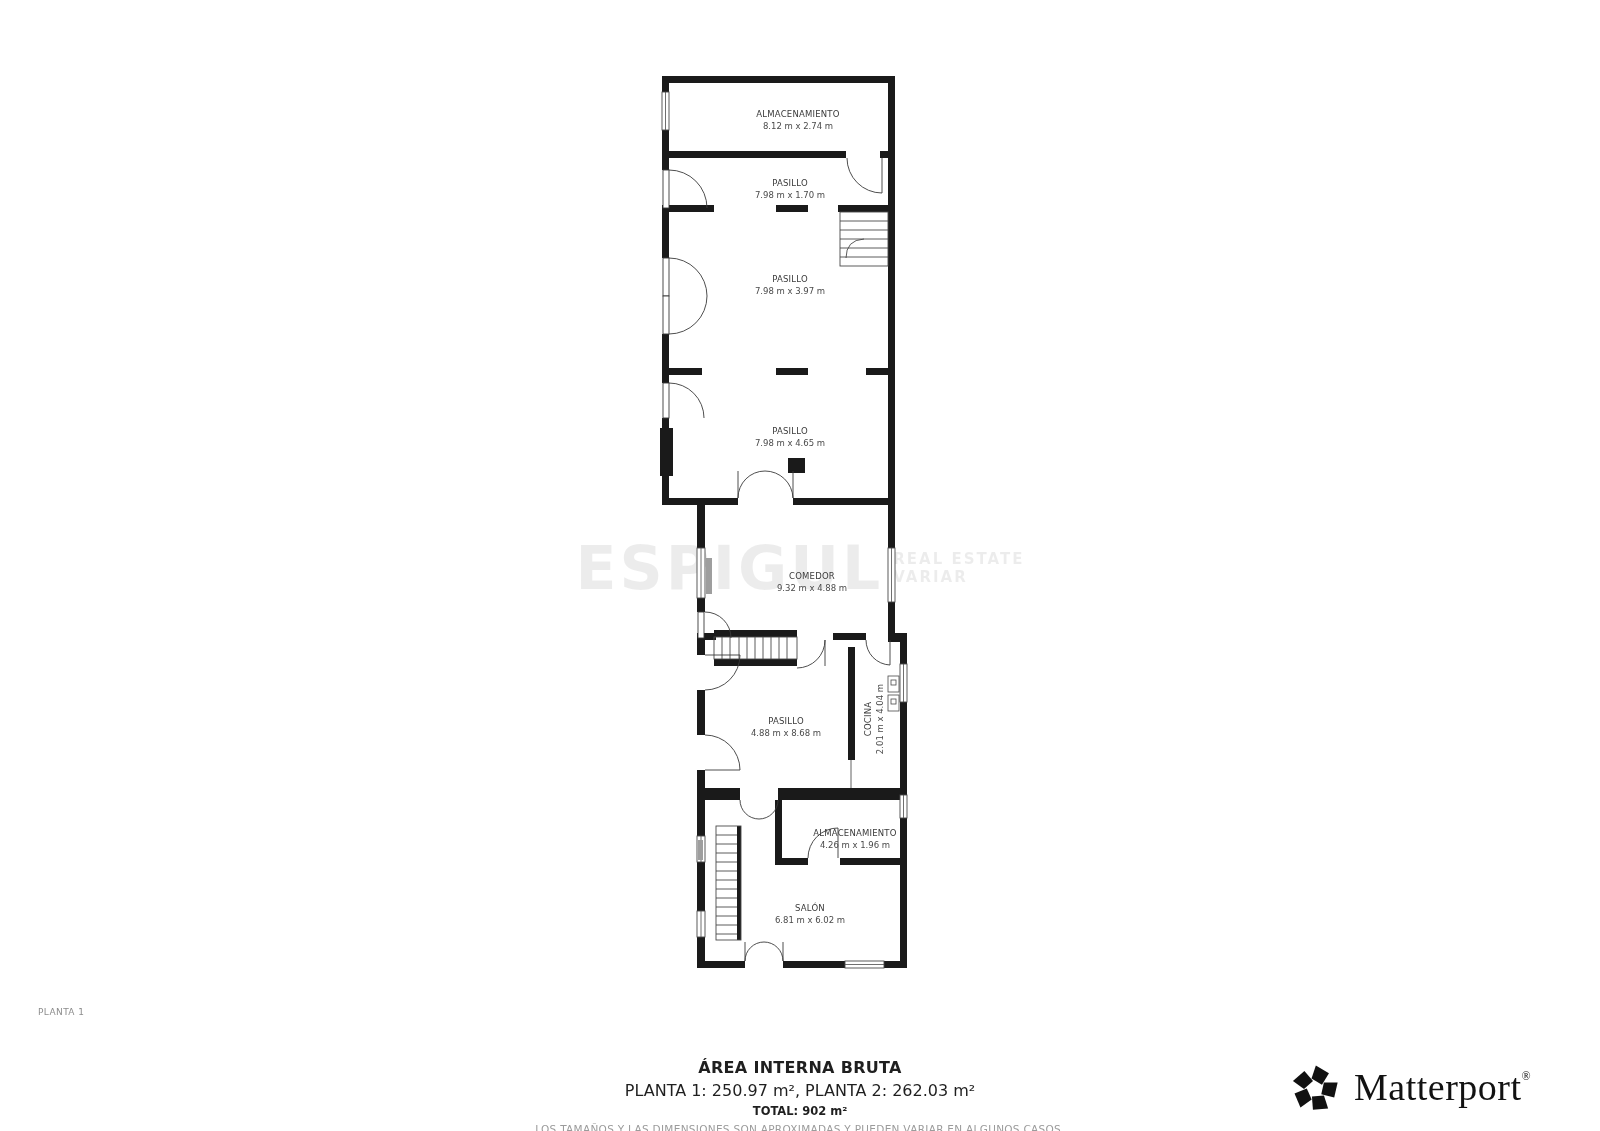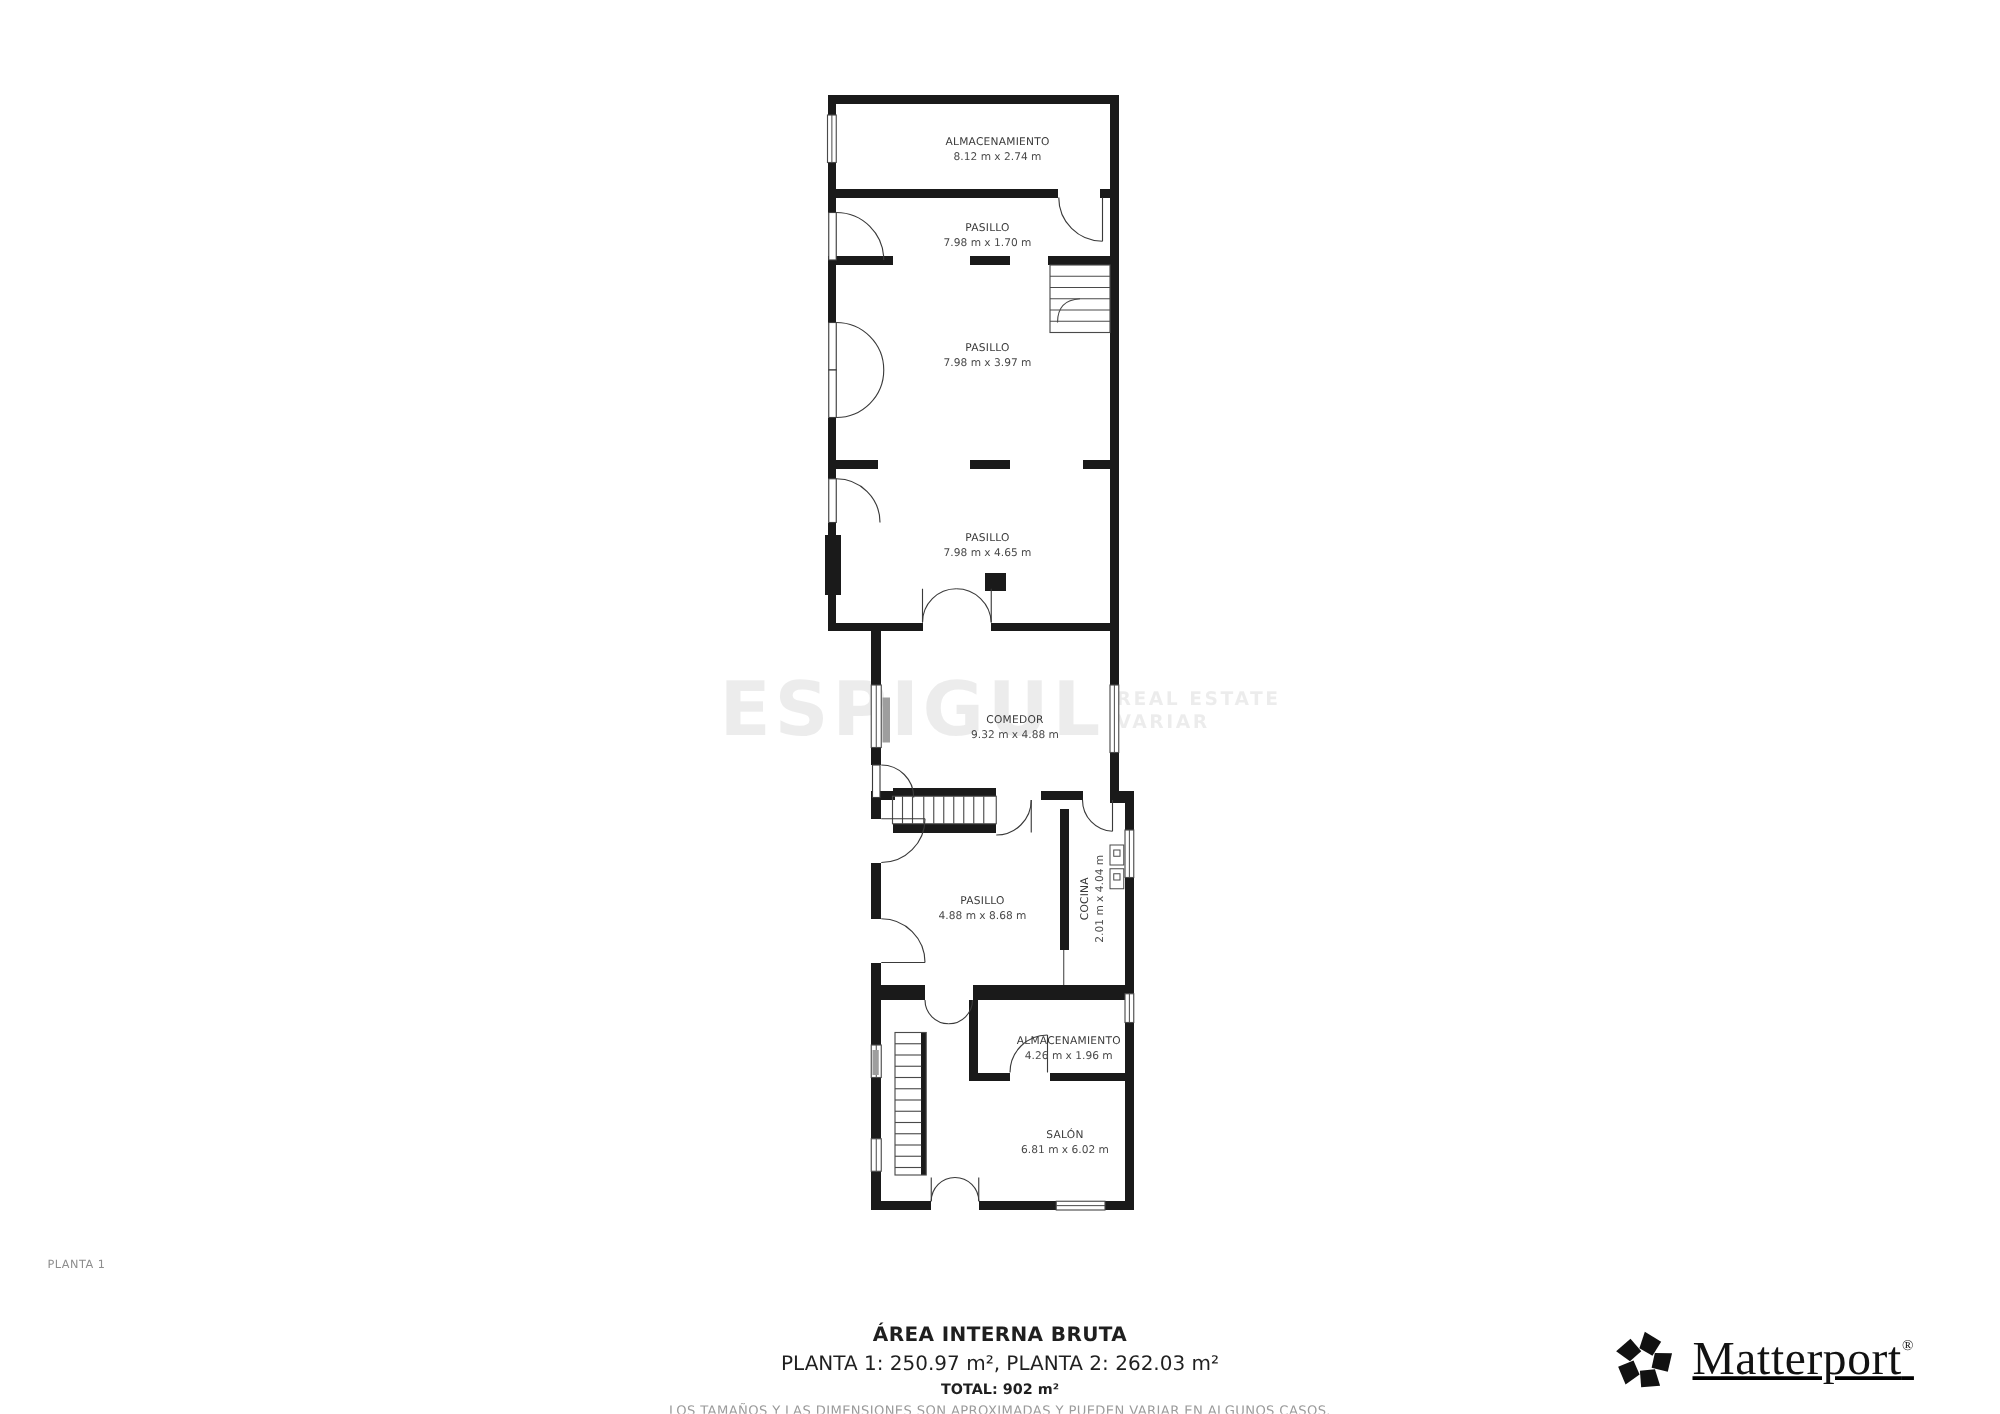--- a/index.html
+++ b/index.html
@@ -27,21 +27,21 @@
     position:absolute;left:38px;top:1007px;font-size:9px;color:#8d8d8d;letter-spacing:.4px;
   }
   .footer{
     position:absolute;left:0;right:0;top:1058px;text-align:center;color:#1f1f1f;
   }
   .footer .t1{font-size:16px;font-weight:700;letter-spacing:.3px;margin-bottom:4px;}
   .footer .t2{font-size:16px;margin-bottom:4px;}
   .footer .t3{font-size:11.5px;font-weight:700;margin-bottom:5px;}
   .footer .t4{font-size:10.5px;color:#9b9b9b;letter-spacing:.3px;}
   .mp-logo{
-    position:absolute;left:1288px;top:1062px;display:flex;align-items:center;gap:12px;text-decoration:underline;
+    position:absolute;left:1288px;top:1062px;display:flex;align-items:center;gap:12px;
   }
   .mp-logo .mp-text{
     font-family:"Liberation Serif","DejaVu Serif",serif;font-size:38px;color:#121212;
     letter-spacing:.5px;line-height:1;position:relative;top:-2px;
   }
   .mp-logo .reg{font-size:12px;vertical-align:top;position:relative;top:2px;}
 </style>
 </head>
 <body>
 
@@ -270,21 +270,21 @@
     <div class="dims">4.88 m x 8.68 m</div>
   </div>
   <div class="room-label rot" style="left:874px;top:719px">
     <div>COCINA</div>
     <div class="dims">2.01 m x 4.04 m</div>
   </div>
   <div class="room-label" style="left:855px;top:839px">
     <div>ALMACENAMIENTO</div>
     <div class="dims">4.26 m x 1.96 m</div>
   </div>
-  <div class="room-label" style="left:852px;top:914px">
+  <div class="room-label" style="left:810px;top:914px">
     <div>SALÓN</div>
     <div class="dims">6.81 m x 6.02 m</div>
   </div>
 
   <div class="floor-label">PLANTA 1</div>
 
   <div class="footer">
     <div class="t1">ÁREA INTERNA BRUTA</div>
     <div class="t2">PLANTA 1: 250.97 m², PLANTA 2: 262.03 m²</div>
     <div class="t3">TOTAL: 902 m²</div>

